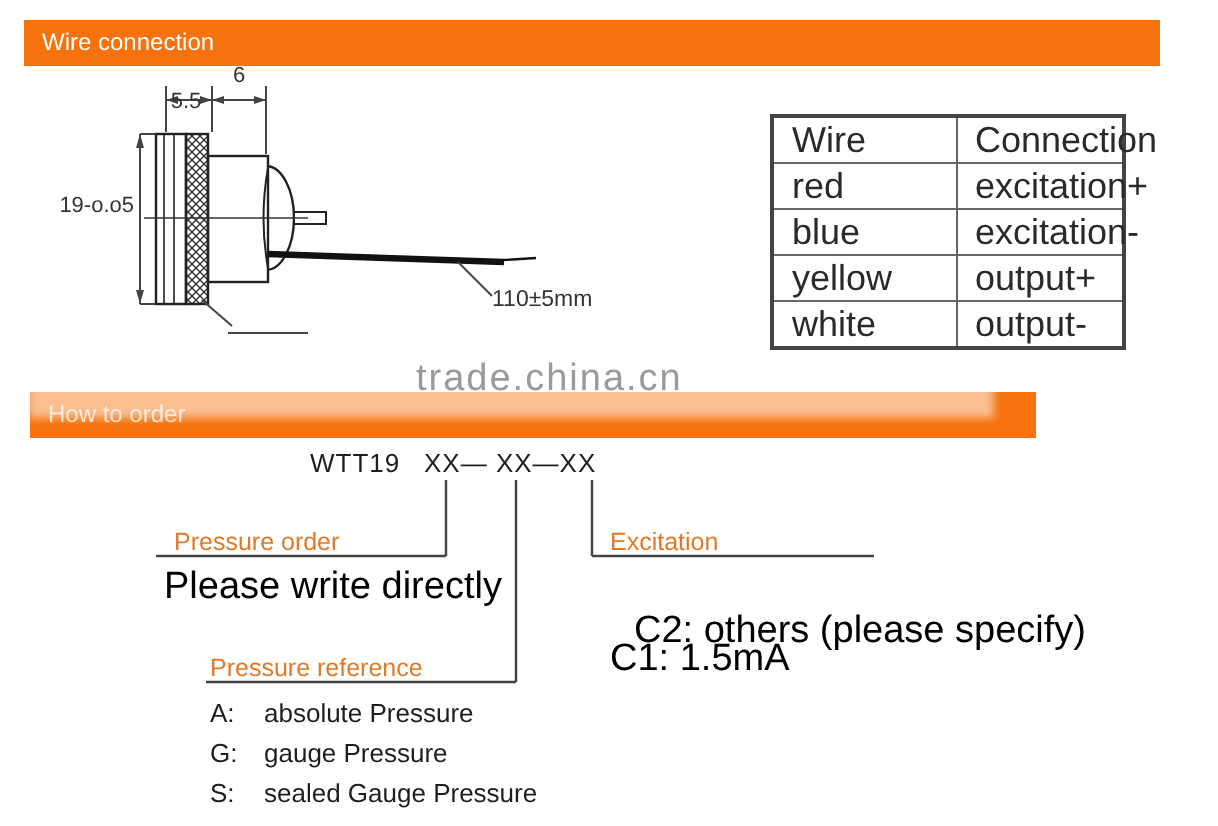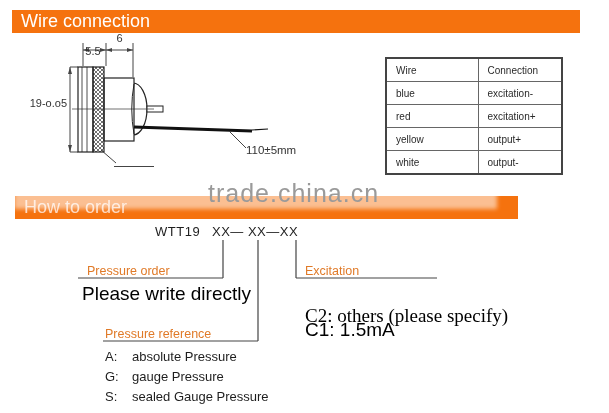--- a/index.html
+++ b/index.html
@@ -3,41 +3,41 @@
 <meta charset="utf-8">
 <style>
   html,body{margin:0;padding:0;background:#fff;}
   .page{
     position:relative;width:609px;height:413px;background:#ffffff;overflow:hidden;
     font-family:"Liberation Sans",sans-serif;color:#222;
   }
   .abs{position:absolute;}
   .banner{
     position:absolute;left:12px;width:568px;height:23px;
-    background:#f5720e;color:#fff;font-size:18px;line-height:23px;
+    background:#f5720e;color:#fff;font-size:12px;line-height:23px;
     padding-left:9px;box-sizing:border-box;
   }
   .banner1{top:10px;}
   .banner2{left:15px;top:196px;width:503px;z-index:1;color:rgba(255,236,226,0.85);}
   .wm-band{
     position:absolute;left:14px;top:180px;width:483px;height:29px;
     background:rgba(255,255,255,0.55);filter:blur(2px);z-index:2;
   }
   .wm-text{
     position:absolute;left:208px;top:179px;z-index:3;
-    font-size:25px;color:#9a9a9a;letter-spacing:1px;
+    font-size:19px;color:#9a9a9a;letter-spacing:1px;
   }
   svg.lines{position:absolute;left:0;top:0;z-index:0;}
   .dim{position:absolute;font-size:11px;color:#333;}
   .lbl-orange{position:absolute;font-size:12.5px;color:#e07a28;}
   .txt{position:absolute;font-size:19px;color:#000000;}
   .model-row{font-size:13px;color:#1e1e1e;letter-spacing:0.5px;}
   table.wire{
     position:absolute;left:385px;top:57px;width:178px;height:115px;
-    border-collapse:collapse;font-size:10px;color:#2a2a2a;
+    border-collapse:collapse;font-size:18px;color:#2a2a2a;
     border:2px solid #444;table-layout:fixed;
   }
   table.wire td{
     border:1px solid #666;padding:0 0 0 9px;height:22px;vertical-align:middle;
   }
   table.wire col.c1{width:92px;}
   .opt-row{display:flex;position:absolute;font-size:13px;color:#1e1e1e;}
   .opt-key{width:27px;flex:0 0 27px;}
 </style>
 </head>
@@ -121,26 +121,26 @@
     <colgroup>
         <col class="c1">
         <col>
       </colgroup>
     <tbody>
         <tr>
       <td>Wire</td>
       <td>Connection</td>
     </tr>
     <tr>
+      <td>red</td>
+      <td>excitation+</td>
+    </tr>
+    <tr>
       <td>blue</td>
       <td>excitation-</td>
-    </tr>
-    <tr>
-      <td>red</td>
-      <td>excitation+</td>
     </tr>
     <tr>
       <td>yellow</td>
       <td>output+</td>
     </tr>
     <tr>
       <td>white</td>
       <td>output-</td>
     </tr>
   </tbody>
@@ -153,21 +153,21 @@
   <div class="wm-text">trade.china.cn</div>
 
   <div class="txt model-row" style="left:155px;top:224px;">WTT19</div>
   <div class="txt model-row" style="left:212px;top:224px;">XX— XX—XX</div>
 
   <div class="lbl-orange" style="left:87px;top:264px;">Pressure order</div>
   <div class="txt" style="left:82px;top:283px;">Please write directly</div>
 
   <div class="lbl-orange" style="left:305px;top:264px;">Excitation</div>
   <div class="txt" style="left:305px;top:286px;margin-top:33px;">C1: 1.5mA</div>
-  <div class="txt" style="left:305px;top:305px;font-family:Liberation Serif, serif;">C2: others (please specify)</div>
+  <div class="txt" style="left:317px;top:305px;">C2: others (please specify)</div>
 
   <div class="lbl-orange" style="left:105px;top:327px;">Pressure reference</div>
 
   <div class="opt-row" style="left:105px;top:349px;">
     <span class="opt-key">A:</span>
     <span>absolute Pressure</span>
   </div>
   <div class="opt-row" style="left:105px;top:369px;">
     <span class="opt-key">G:</span>
     <span>gauge Pressure</span>

